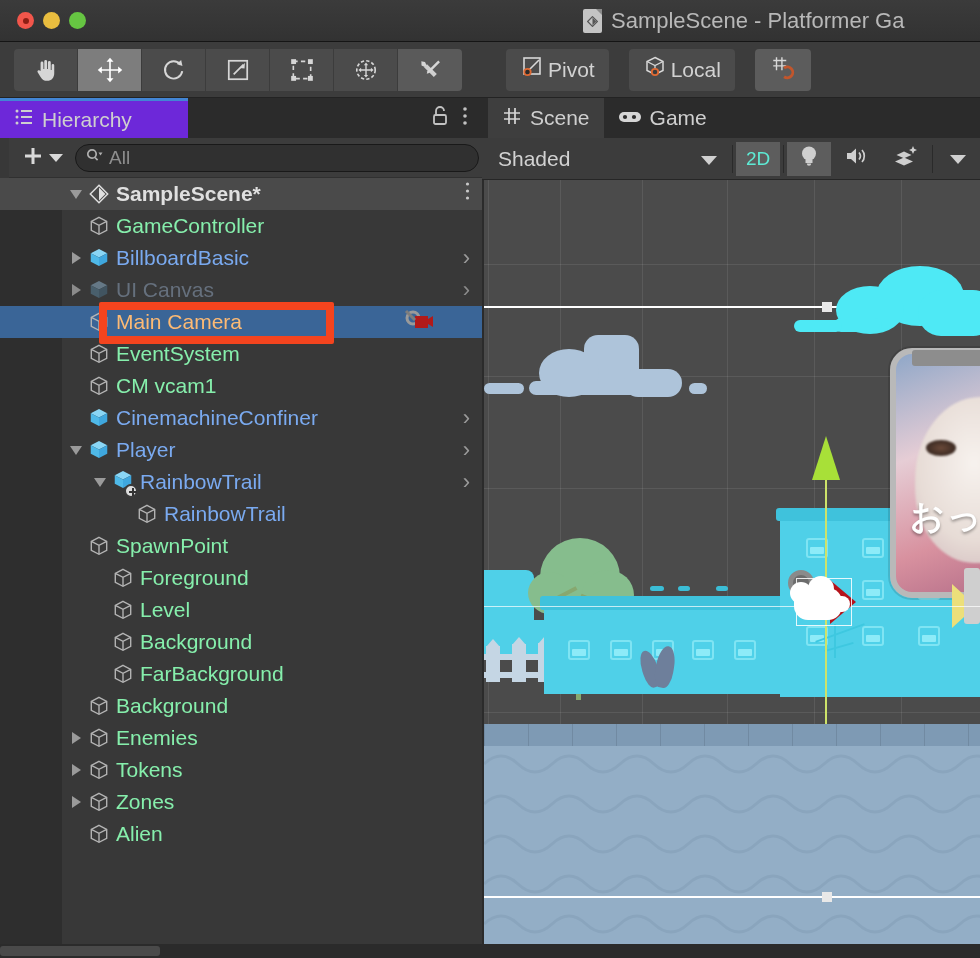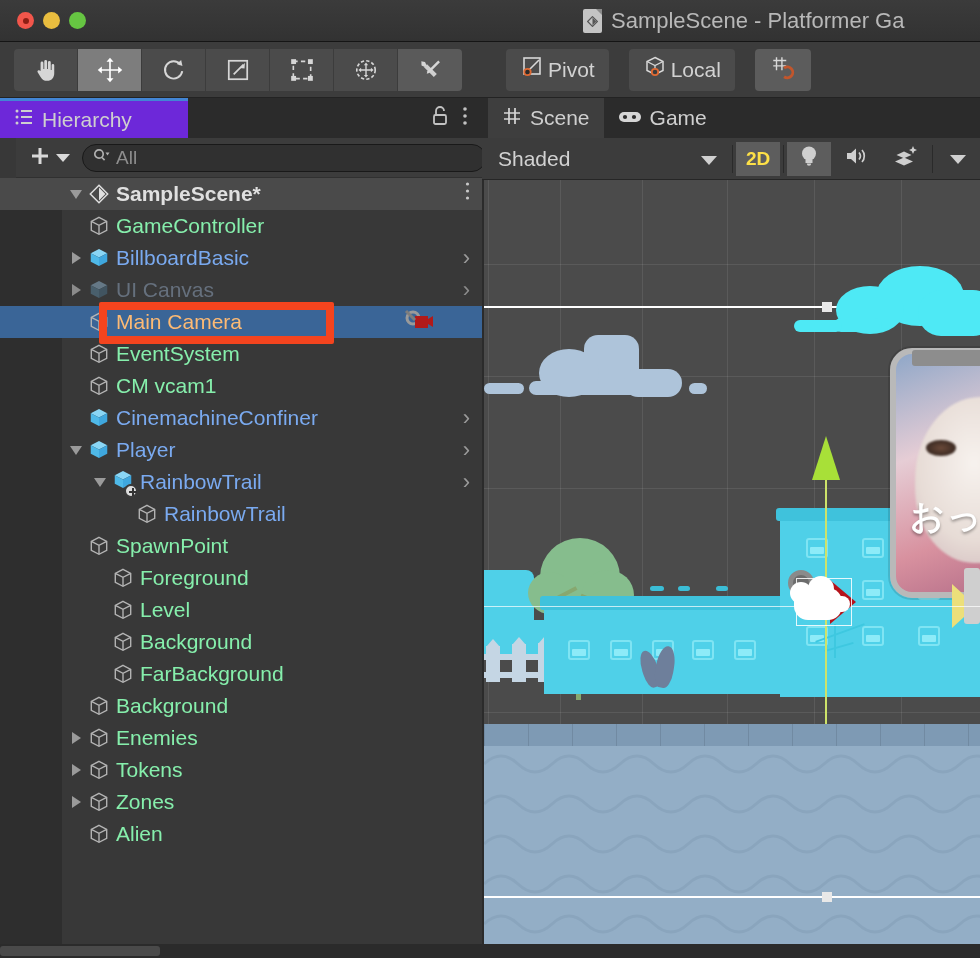--- a/index.html
+++ b/index.html
@@ -79,21 +79,21 @@
   .hier-tab {
     width: 188px; background: #6d28d9; border-top: 3px solid #4285d4;
     display: flex; align-items: center; gap: 8px; padding-left: 14px;
     color: #cfcfcf; font-size: 21px; cursor: pointer;
   }
   .tabfill { flex: 1; }
   .tab-actions {
     display: flex; align-items: center; gap: 12px; padding-right: 14px;
   }
   .hier-toolbar {
-    position: absolute; left: 16px; top: 40px; width: 482px; height: 40px;
+    position: absolute; left: 9px; top: 40px; width: 482px; height: 40px;
     background: #3c3c3c; display: flex; align-items: center; padding: 0 12px;
     border-bottom: 1px solid #303030;
   }
   .addbtn { display:flex; align-items:center; gap: 4px; cursor: pointer; }
   .searchbox {
     flex: 1; height: 28px; margin-left: 12px; background: #303030;
     border: 1px solid #191919; border-radius: 14px;
     display: flex; align-items: center; padding: 0 10px; gap: 6px;
     cursor: text;
   }
@@ -149,21 +149,21 @@
   }
   .shaded-dd {
     width: 244px; height: 34px; background: #3c3c3c; display: flex;
     align-items: center; justify-content: space-between; padding: 0 12px;
     color: #d2d2d2; font-size: 21px; cursor: pointer;
   }
   .sep { width: 1px; height: 28px; background: #2a2a2a; }
   .sbtn {
     height: 34px; min-width: 44px; padding: 0 10px; background: #3c3c3c;
     display: flex; align-items: center; justify-content: center; cursor: pointer;
-    color: #fde047; font-size: 19px; font-weight: bold;
+    color: #5eead4; font-size: 19px; font-weight: normal;
   }
   .sbtn.on { background: #5d5d5d; }
 
   .viewport {
     position: absolute; left: 2px; top: 82px; width: 496px; height: 776px;
     background: #4b4b4b; overflow: hidden;
   }
 
   
   .gline { position: absolute; background: rgba(255,255,255,0.085); }

